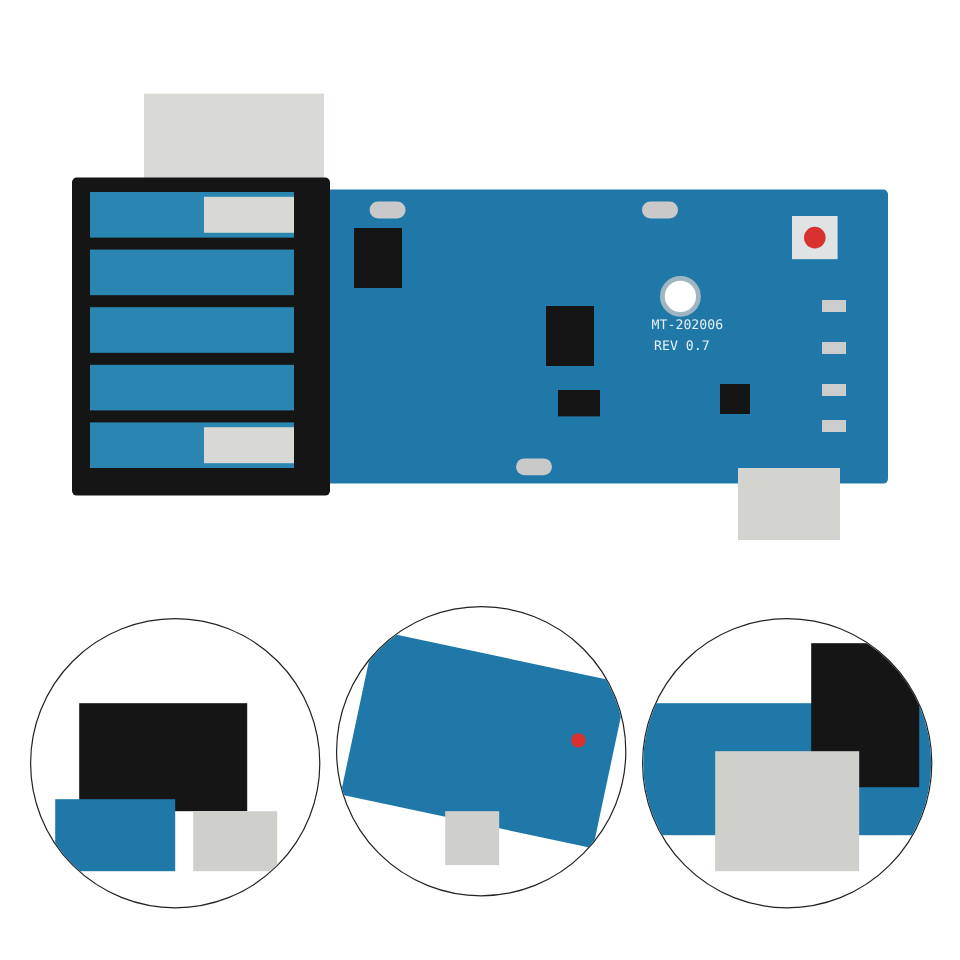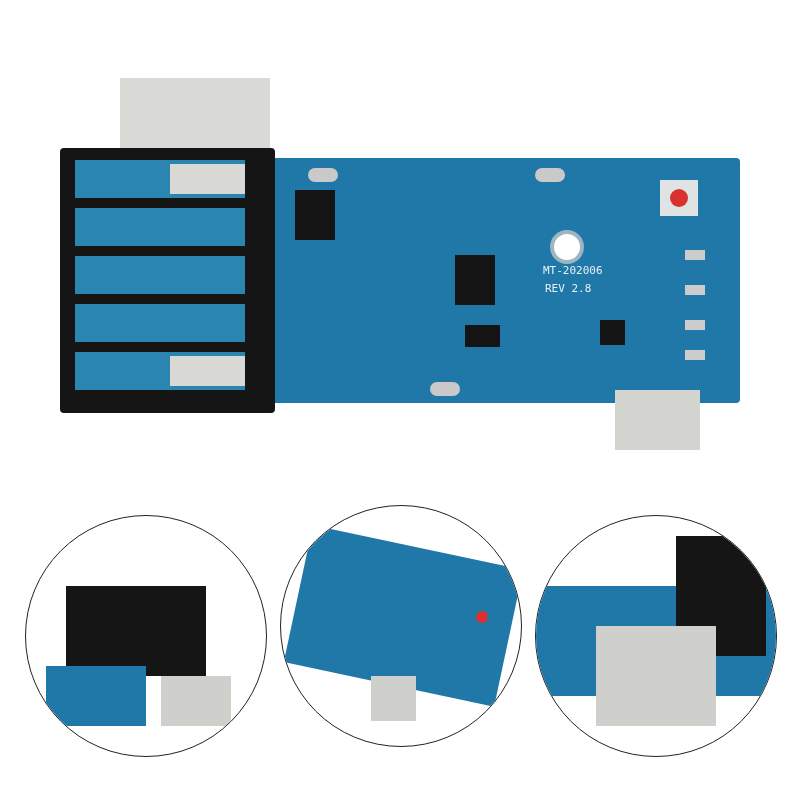--- a/index.html
+++ b/index.html
@@ -43,21 +43,21 @@
   <div class="abs pad" style="left:248px;top:98px;width:30px;height:14px;"></div>
   <div class="abs pad" style="left:475px;top:98px;width:30px;height:14px;"></div>
   <div class="abs pad" style="left:370px;top:312px;width:30px;height:14px;"></div>
   <div class="abs" style="left:625px;top:180px;width:20px;height:110px;">
     <div class="abs" style="left:0;top:0;width:20px;height:10px;background:#ccc;"></div>
     <div class="abs" style="left:0;top:35px;width:20px;height:10px;background:#ccc;"></div>
     <div class="abs" style="left:0;top:70px;width:20px;height:10px;background:#ccc;"></div>
     <div class="abs" style="left:0;top:100px;width:20px;height:10px;background:#ccc;"></div>
   </div>
   <span class="silk" style="left:483px;top:194px;font-size:11px;">MT-202006</span>
-  <span class="silk" style="left:485px;top:212px;font-size:11px;">REV 2.8</span>
+  <span class="silk" style="left:485px;top:212px;font-size:11px;">REV 0.7</span>
 </div>
 
 <div class="circle" style="left:25px;top:515px;width:240px;height:240px;">
   <div class="abs" style="left:40px;top:70px;width:140px;height:90px;background:#151515;"></div>
   <div class="abs" style="left:20px;top:150px;width:100px;height:60px;background:#1f78a8;"></div>
   <div class="abs" style="left:135px;top:160px;width:70px;height:50px;background:#cfcfcb;"></div>
 </div>
 <div class="circle" style="left:280px;top:505px;width:240px;height:240px;">
   <div class="abs" style="left:15px;top:40px;width:215px;height:140px;background:#1f78a8;transform:rotate(12deg);"></div>
   <div class="abs" style="left:195px;top:105px;width:12px;height:12px;border-radius:50%;background:#d8312f;"></div>

